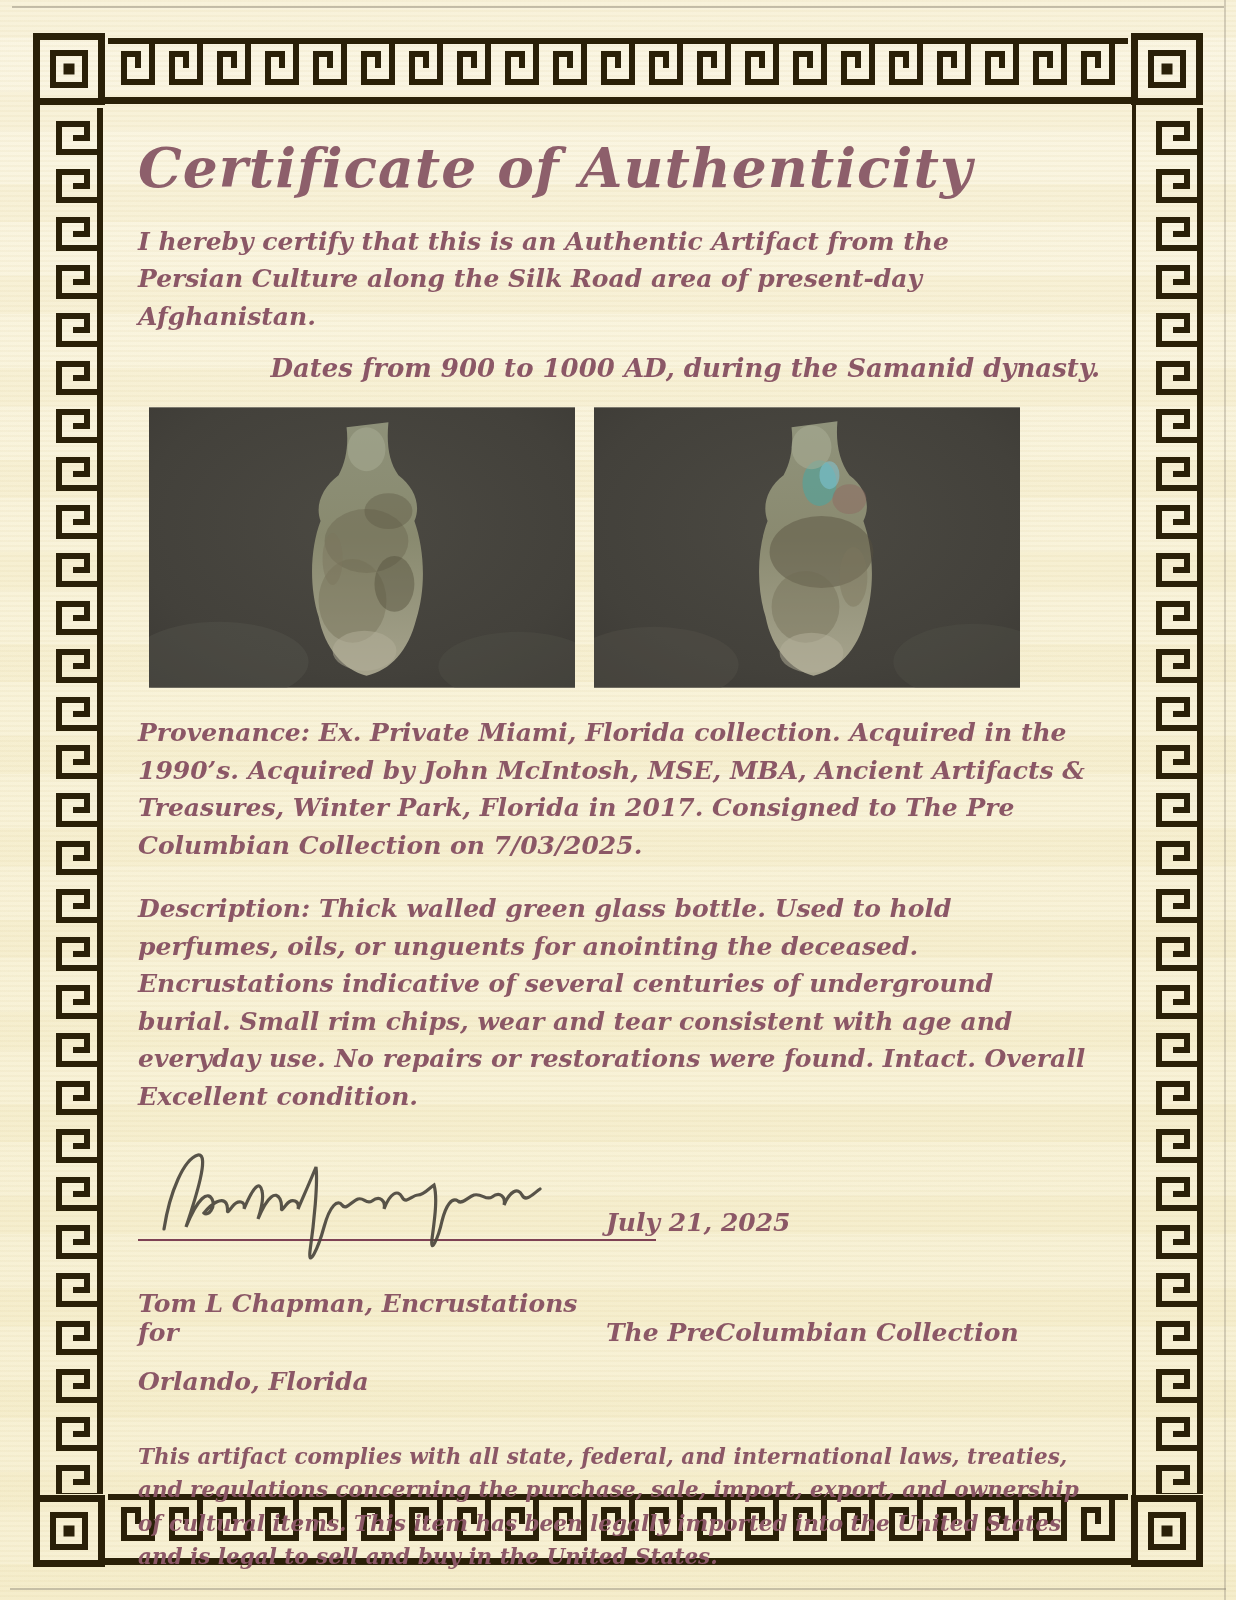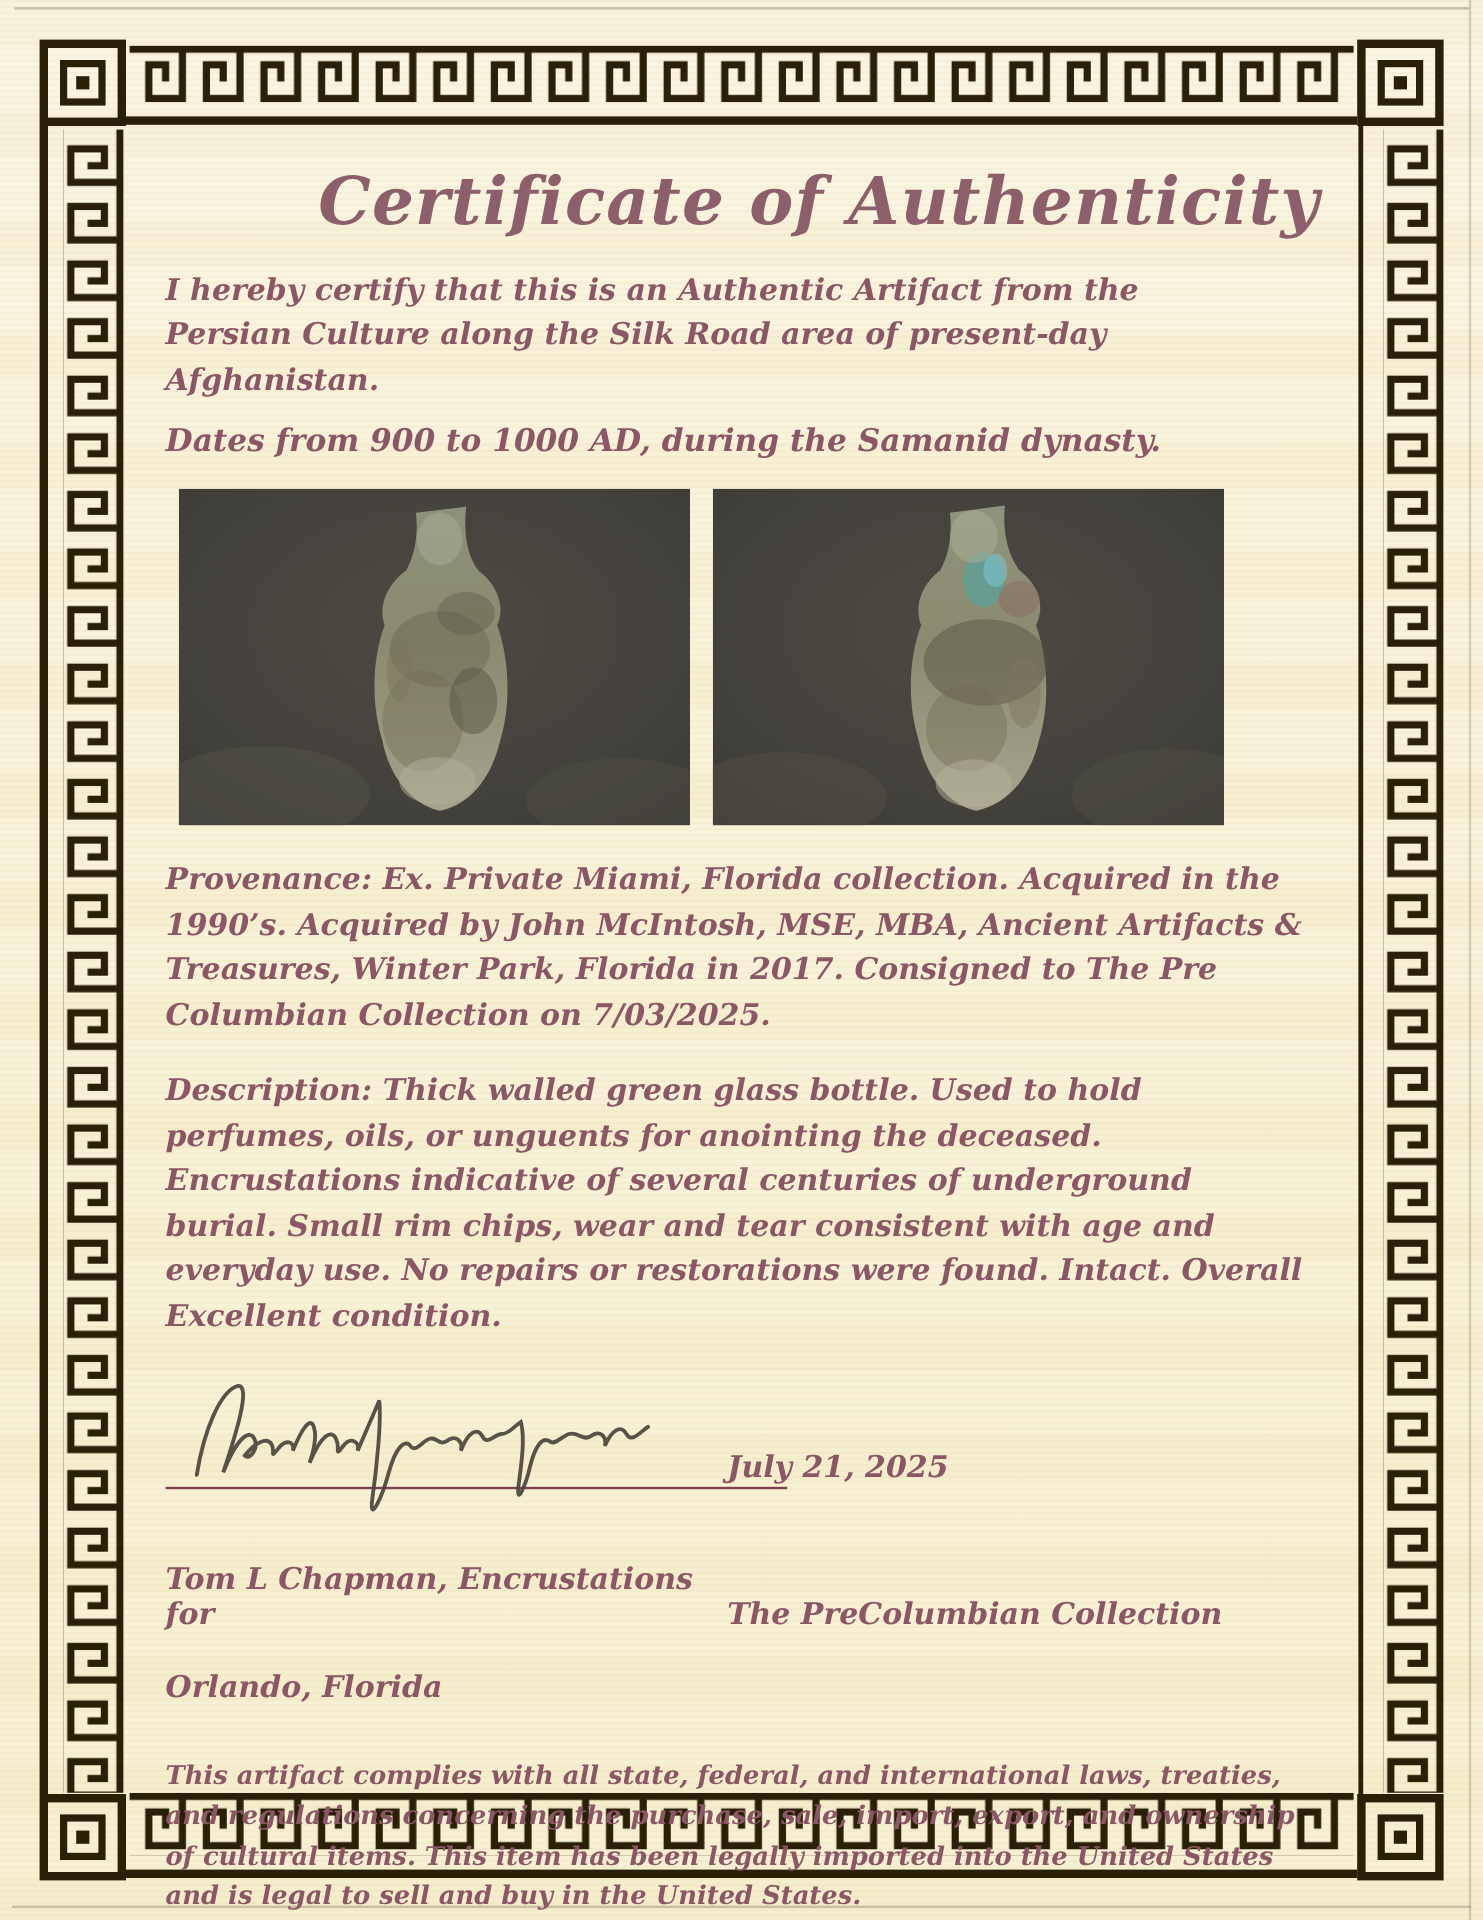--- a/index.html
+++ b/index.html
@@ -10,32 +10,32 @@
       repeating-linear-gradient(180deg, rgba(213,196,141,0.10) 0 2px, rgba(255,255,255,0) 2px 5px),
       repeating-linear-gradient(180deg, rgba(238,226,180,0.16) 0 38px, rgba(252,248,232,0.12) 38px 92px),
       linear-gradient(180deg,#faf5e2 0%,#f8f2d8 35%,#f6efd0 100%);
     font-family:"DejaVu Serif",serif;
   }
   .content{
     position:absolute;left:138px;top:112px;width:962px;
     color:#8b5766;font-style:italic;font-weight:700;
   }
   .title{
-    font-size:55px;line-height:1.1;text-align:right;margin:26px 0 0;
+    font-size:55px;line-height:1.1;text-align:left;margin:26px 0 0;
     color:#8d5f6b;letter-spacing:1px;font-weight:700;
   }
   .intro{font-size:25px;line-height:1.5;margin:24px 0 0;width:908px;}
-  .dateline{font-size:26px;text-align:left;margin:18px 0 0;}
+  .dateline{font-size:26px;text-align:right;margin:18px 0 0;}
   .photos{display:flex;gap:19px;margin:24px 0 0 11px;}
   .photo{width:426px;height:281px;display:block;}
   .para{font-size:25px;line-height:1.5;margin:26px 0 0;width:952px;}
   .para.dim{margin-top:40px;}
   .lbl{margin-right:0.35em;}
   .sigblock{
-    display:grid;grid-template-columns:468px 1fr;row-gap:32px;
+    display:grid;grid-template-columns:468px 1fr;row-gap:20px;
     margin:26px 0 0;align-items:end;font-size:25px;
   }
   .sigcell{position:relative;height:128px;}
   .sigline{position:absolute;left:0;bottom:28px;width:518px;border-bottom:2px solid #7e4154;}
   .sigscript{position:absolute;left:12px;bottom:2px;}
   .datecell{padding-bottom:32px;padding-left:0px;}
   .legal{font-size:21.5px;line-height:1.55;margin:44px 0 0;width:950px;}
   .border-layer{position:absolute;left:0;top:0;pointer-events:none;}
 </style>
 </head>

